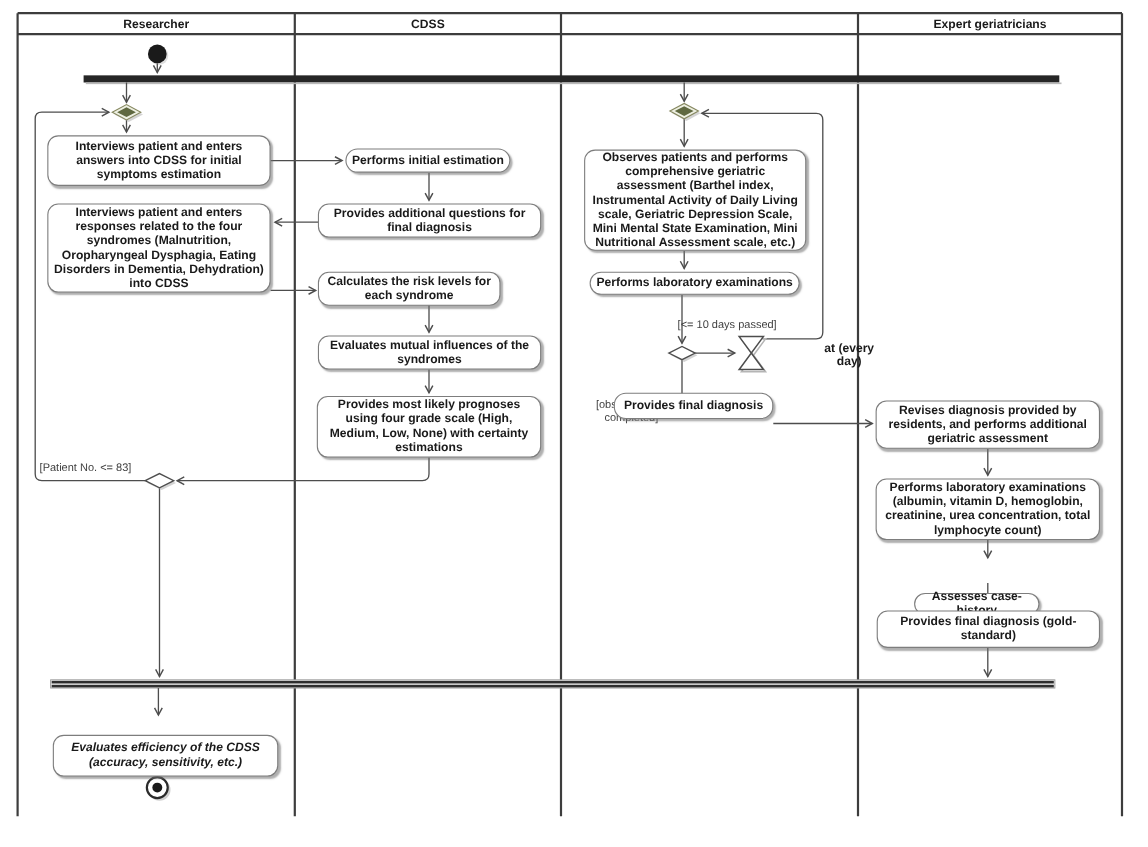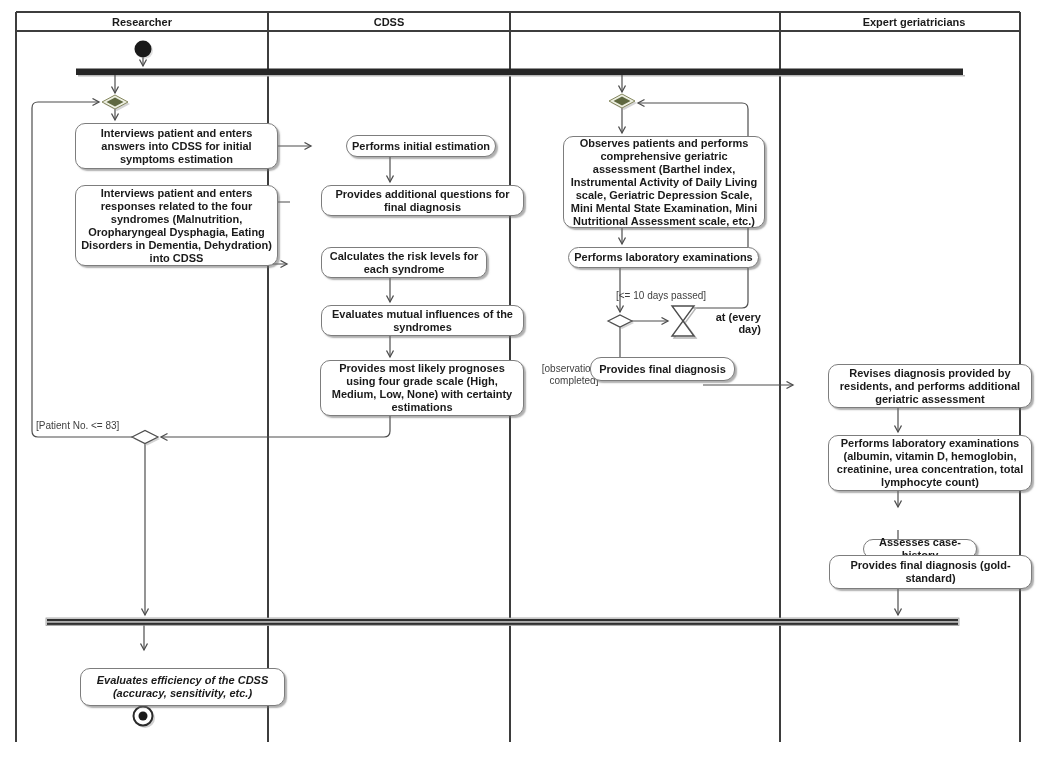--- a/index.html
+++ b/index.html
@@ -20,21 +20,20 @@
     position:absolute;
     box-sizing:border-box;
     background:#ffffff;
     border:1.4px solid #7d7d7d;
     border-radius:10px;
     box-shadow:2px 2px 1.5px rgba(110,110,110,0.55);
     display:flex;align-items:center;justify-content:center;
     text-align:center;
     font-size:11px;font-weight:bold;line-height:13px;
     padding:2px 4px;
-    margin-left:32px;
   }
   .pill{border-radius:11px;}
   .guard{
     position:absolute;
     font-size:10px;font-weight:normal;color:#3f3f3f;
     line-height:12px;white-space:nowrap;
   }
   .guard.center{text-align:center;white-space:normal;margin-top:13px;}
   .time-label{
     position:absolute;
@@ -164,21 +163,21 @@
 
     <g>
       <circle cx="145" cy="718" r="10" fill="#bdbdbd" opacity="0.7"></circle>
       <circle cx="143" cy="716" r="9.5" fill="#ffffff" stroke="#2b2b2b" stroke-width="2"></circle>
       <circle cx="143" cy="716" r="4.5" fill="#1a1a1a"></circle>
     </g>
   </svg>
 
   <div class="lane-label" style="left:17px;width:250px;">Researcher</div>
   <div class="lane-label" style="left:269px;width:240px;">CDSS</div>
-  <div class="lane-label" style="left:781px;width:238px;padding-left:14px;">Expert geriatricians</div>
+  <div class="lane-label" style="left:781px;width:238px;">Expert geriatricians</div>
 
   <div class="node" style="left:43px;top:123px;width:203px;height:46px;">Interviews patient and enters answers into CDSS for initial symptoms estimation</div>
 
   <div class="node" style="left:43px;top:185px;width:203px;height:81px;">Interviews patient and enters responses related to the four syndromes (Malnutrition, Oropharyngeal Dysphagia, Eating Disorders in Dementia, Dehydration) into CDSS</div>
 
   <div class="guard" style="left:36px;top:420px;">[Patient No. &lt;= 83]</div>
 
   <div class="node" style="left:48px;top:668px;width:205px;height:38px;font-style:italic;">Evaluates efficiency of the CDSS (accuracy, sensitivity, etc.)</div>
 
   <div class="node pill" style="left:314px;top:135px;width:150px;height:22px;">Performs initial estimation</div>
@@ -190,21 +189,21 @@
   <div class="node" style="left:289px;top:305px;width:203px;height:31px;">Evaluates mutual influences of the syndromes</div>
 
   <div class="node" style="left:288px;top:360px;width:204px;height:56px;">Provides most likely prognoses using four grade scale (High, Medium, Low, None) with certainty estimations</div>
 
   <div class="node" style="left:531px;top:136px;width:202px;height:92px;">Observes patients and performs comprehensive geriatric assessment (Barthel index, Instrumental Activity of Daily Living scale, Geriatric Depression Scale, Mini Mental State Examination, Mini Nutritional Assessment scale, etc.)</div>
 
   <div class="node pill" style="left:536px;top:247px;width:191px;height:21px;">Performs laboratory examinations</div>
 
   <div class="guard" style="left:616px;top:290px;">[&lt;= 10 days passed]</div>
 
-  <div class="time-label" style="left:703px;top:311px;width:58px;text-align:right;">at (every day)</div>
+  <div class="time-label" style="left:743px;top:311px;width:58px;">at (every day)</div>
 
   <div class="guard center" style="left:532px;top:350px;width:84px;">[observation is completed]</div>
 
   <div class="node pill" style="left:558px;top:357px;width:145px;height:24px;">Provides final diagnosis</div>
 
   <div class="node" style="left:796px;top:364px;width:204px;height:44px;">Revises diagnosis provided by residents, and performs additional geriatric assessment</div>
 
   <div class="node" style="left:796px;top:435px;width:204px;height:56px;">Performs laboratory examinations (albumin, vitamin D, hemoglobin, creatinine, urea concentration, total lymphocyte count)</div>
 
   <div class="node pill" style="left:831px;top:539px;width:114px;height:20px;">Assesses case-history</div>

